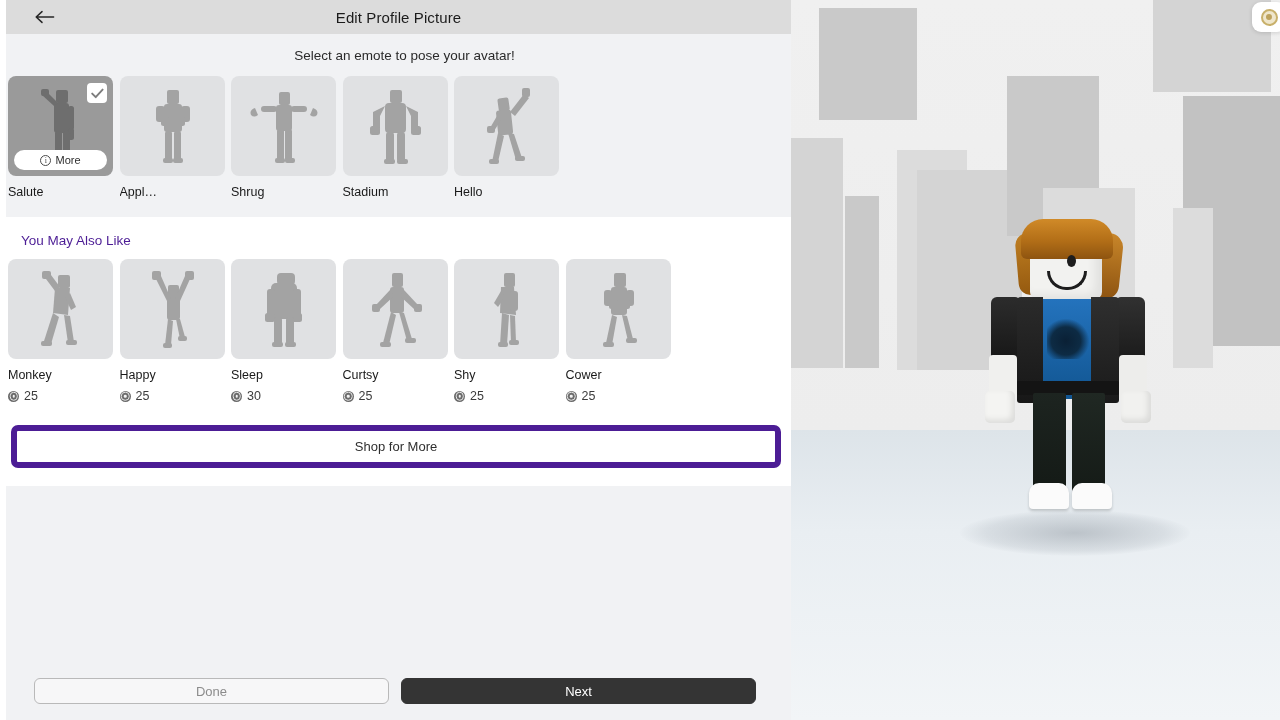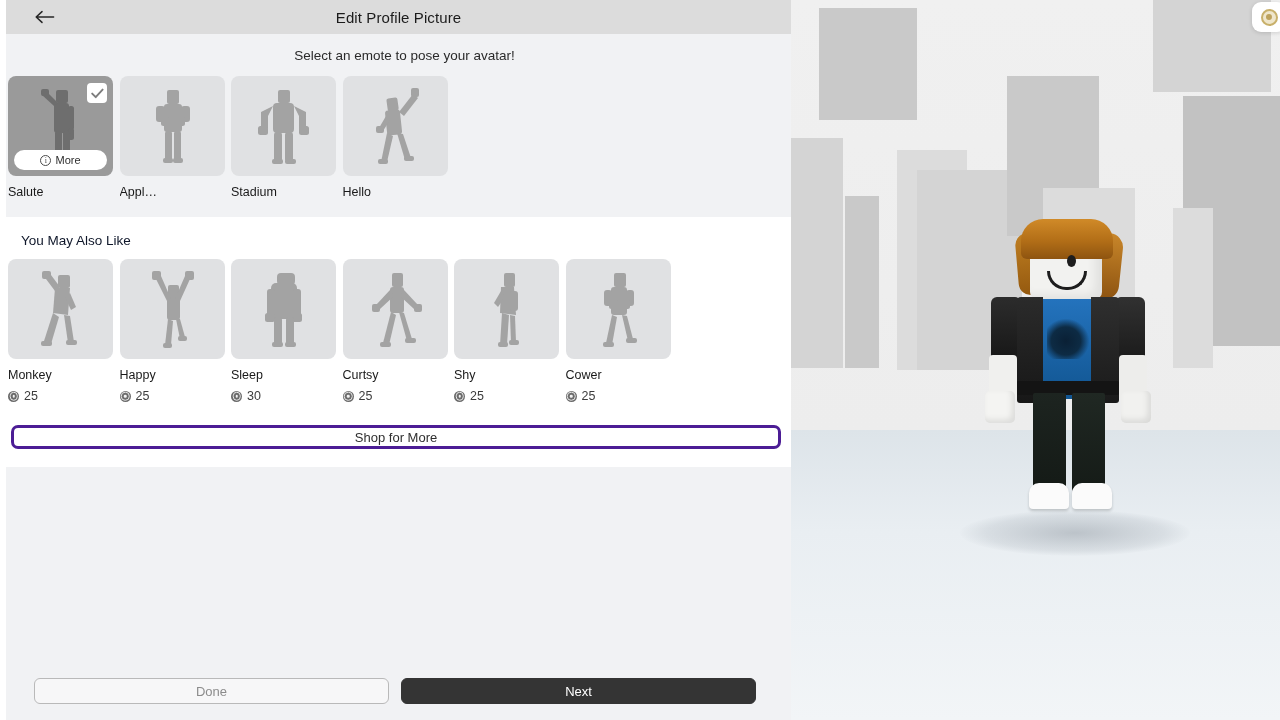--- a/index.html
+++ b/index.html
@@ -233,27 +233,27 @@
     background: #f2f2f2;
   }
 
   
   .sec-suggest {
     background: #ffffff;
     padding: 16px 0 0 0;
     flex: 0 0 auto;
   }
   .sec-title {
-    font-size: 13.5px; color: #0f172a;
+    font-size: 13.5px; color: #4c1d95;
     padding: 0 0 11px 15px;
   }
   .shop-btn {
     margin: 22px 10px 18px 5px;
-    height: 24px;
-    border: 3px solid #4c1d95;
+    height: 43px;
+    border: 6px solid #4c1d95;
     border-radius: 7px;
     background: #ffffff;
     display: flex; align-items: center; justify-content: center;
     font-size: 13px; color: #2f2f2f;
     cursor: pointer;
     width: 770px;
   }
   .sec-tail { background: #f1f2f4; flex: 1 1 auto; }
 
   
@@ -398,20 +398,41 @@
                     <rect x="54" y="55" width="7" height="30" rx="2.5"></rect>
                     <rect x="43" y="82" width="10" height="5" rx="2"></rect>
                     <rect x="53" y="82" width="10" height="5" rx="2"></rect>
                   </g>
                 </svg>
               </div>
             </div>
             <div class="tlabel">Appl…</div>
           </div>
 
+          <div class="tile">
+            <div class="thumb">
+              <div class="pose">
+                <svg viewBox="0 0 105 100">
+                  <g class="silh">
+                    <rect x="48" y="16" width="11" height="13" rx="2"></rect>
+                    <rect x="45" y="29" width="16" height="26" rx="3"></rect>
+                    <rect x="30" y="30" width="16" height="6" rx="3"></rect>
+                    <rect x="60" y="30" width="16" height="6" rx="3"></rect>
+                    <path d="M24 32 q-6 2 -4 7 q3 3 7 0 z"></path>
+                    <path d="M82 32 q6 2 4 7 q-3 3 -7 0 z"></path>
+                    <rect x="46" y="53" width="7" height="32" rx="2.5"></rect>
+                    <rect x="54" y="53" width="7" height="32" rx="2.5"></rect>
+                    <rect x="44" y="82" width="10" height="5" rx="2"></rect>
+                    <rect x="54" y="82" width="10" height="5" rx="2"></rect>
+                  </g>
+                </svg>
+              </div>
+            </div>
+            <div class="tlabel">Shrug</div>
+          </div>
 
 
           <div class="tile">
             <div class="thumb">
               <div class="pose">
                 <svg viewBox="0 0 105 100">
                   <g class="silh">
                     <rect x="47" y="14" width="12" height="13" rx="2"></rect>
                     <rect x="42" y="27" width="21" height="30" rx="4"></rect>
                     <path d="M42 30 L30 36 L30 52 L37 52 L37 40 Z"></path>

